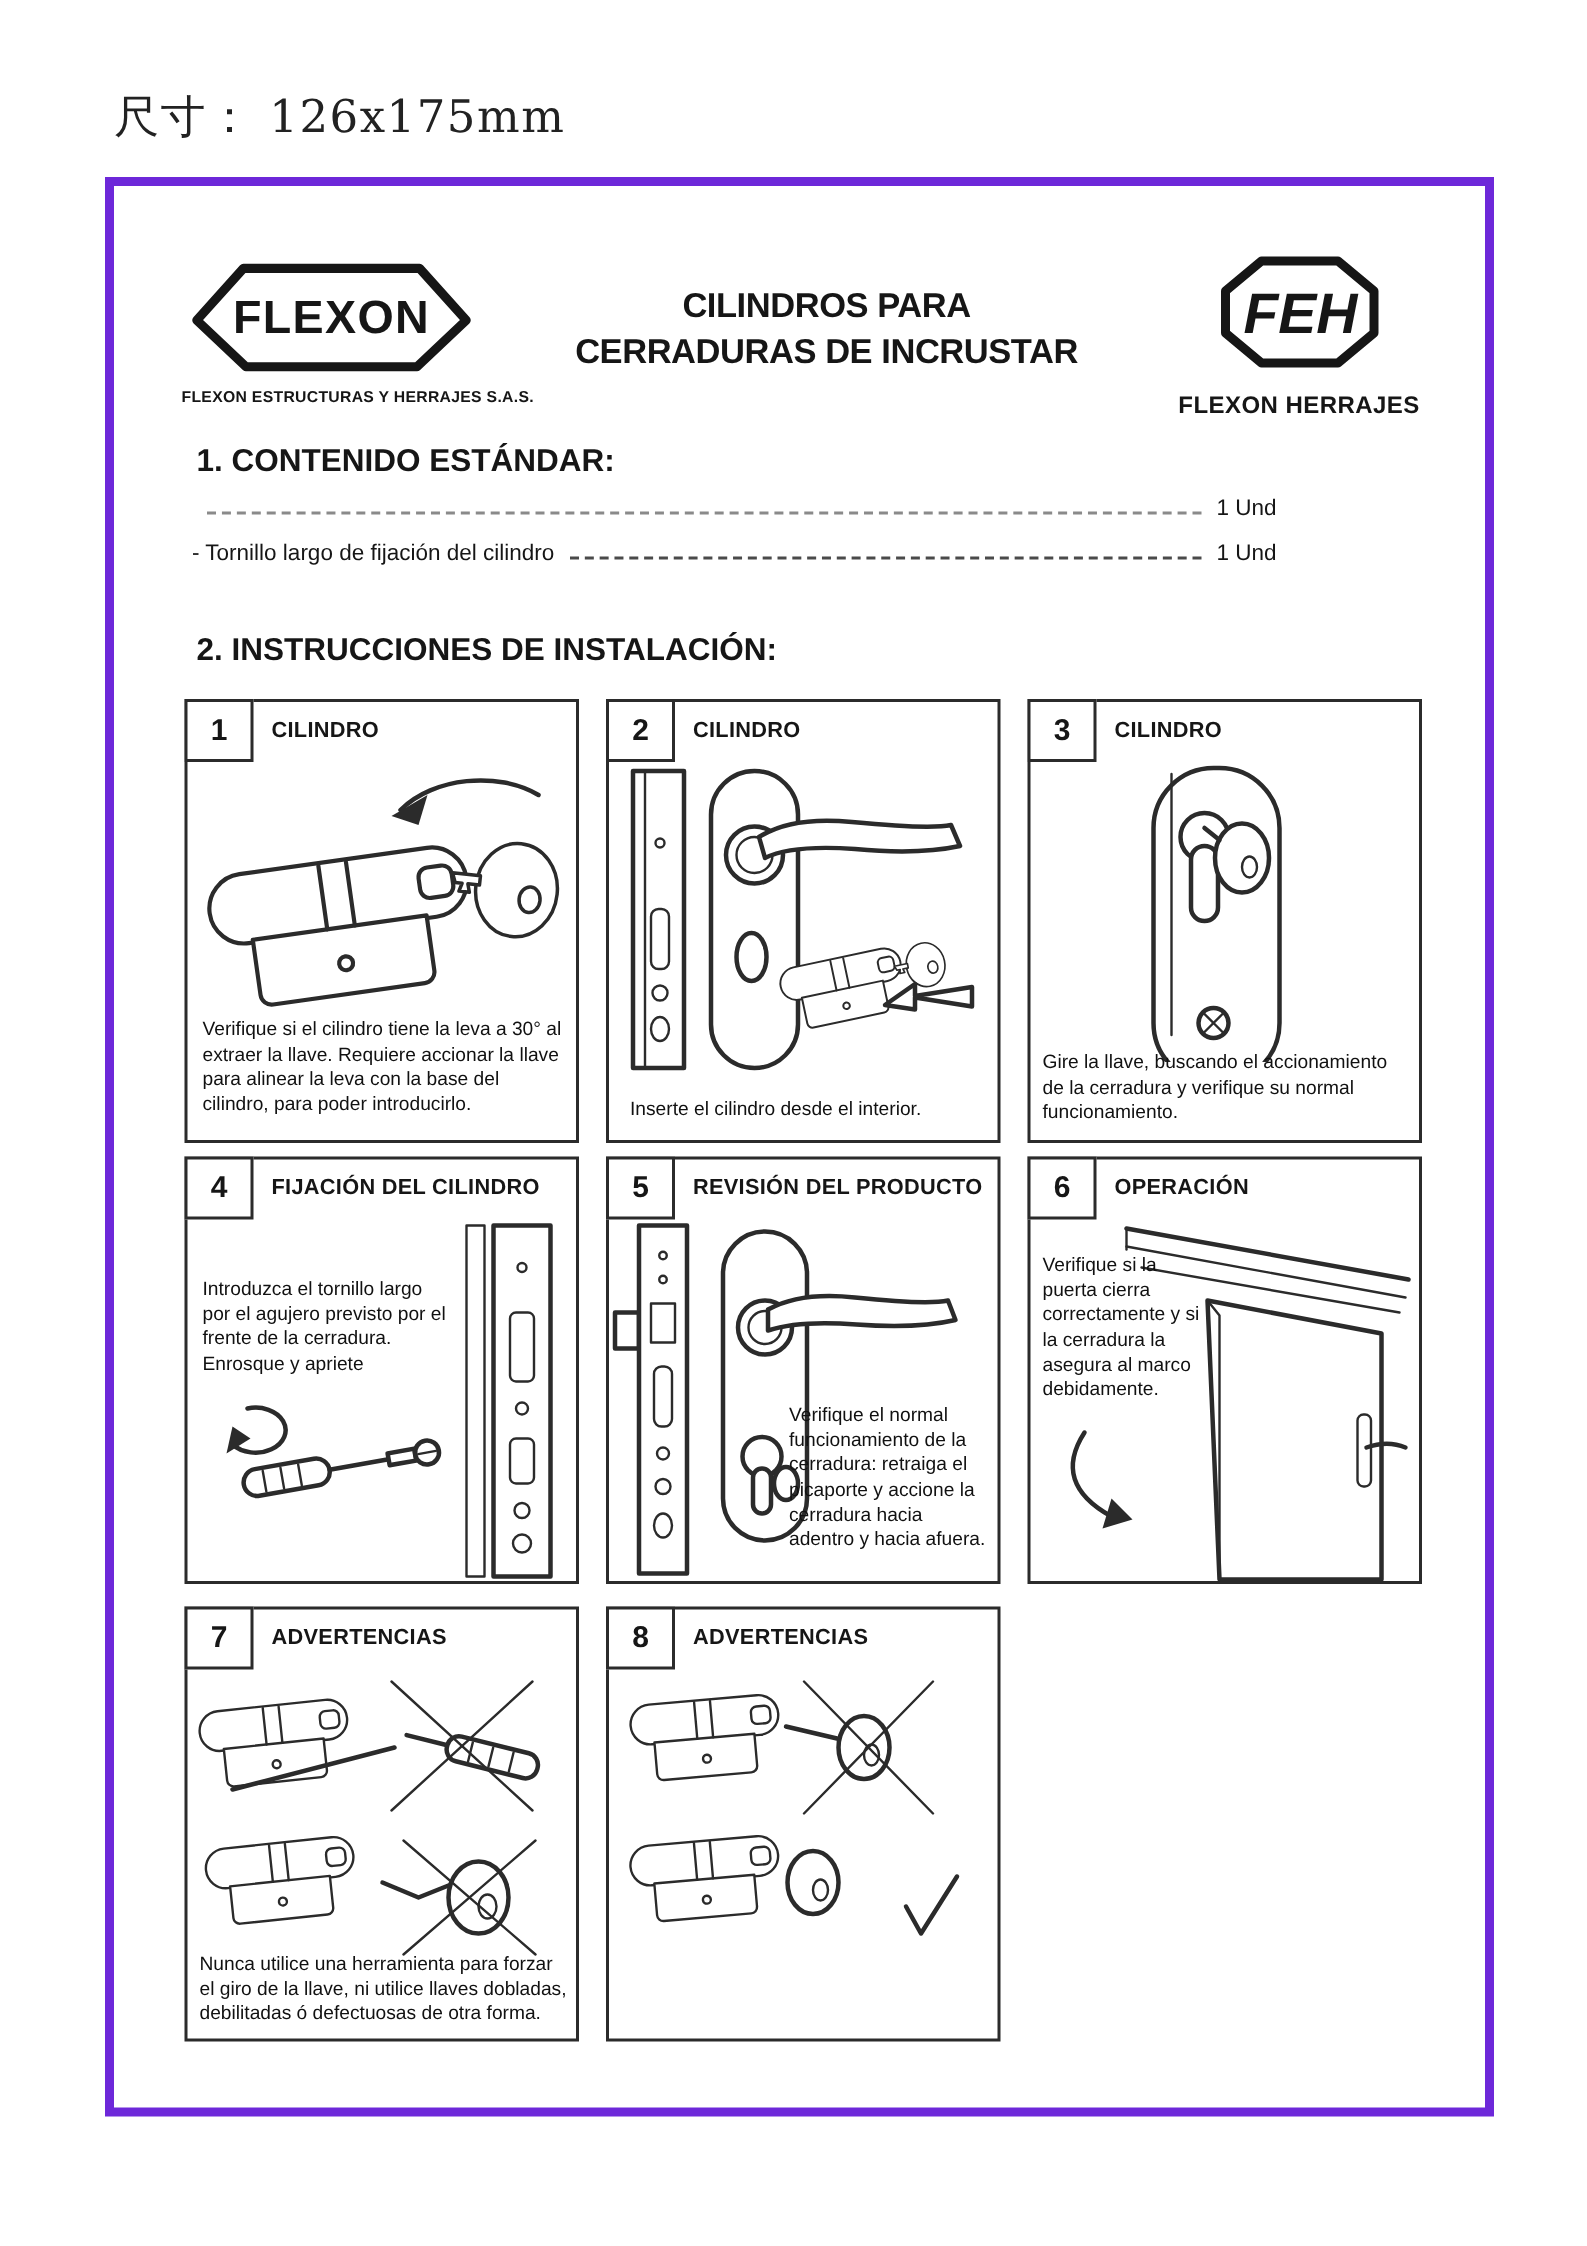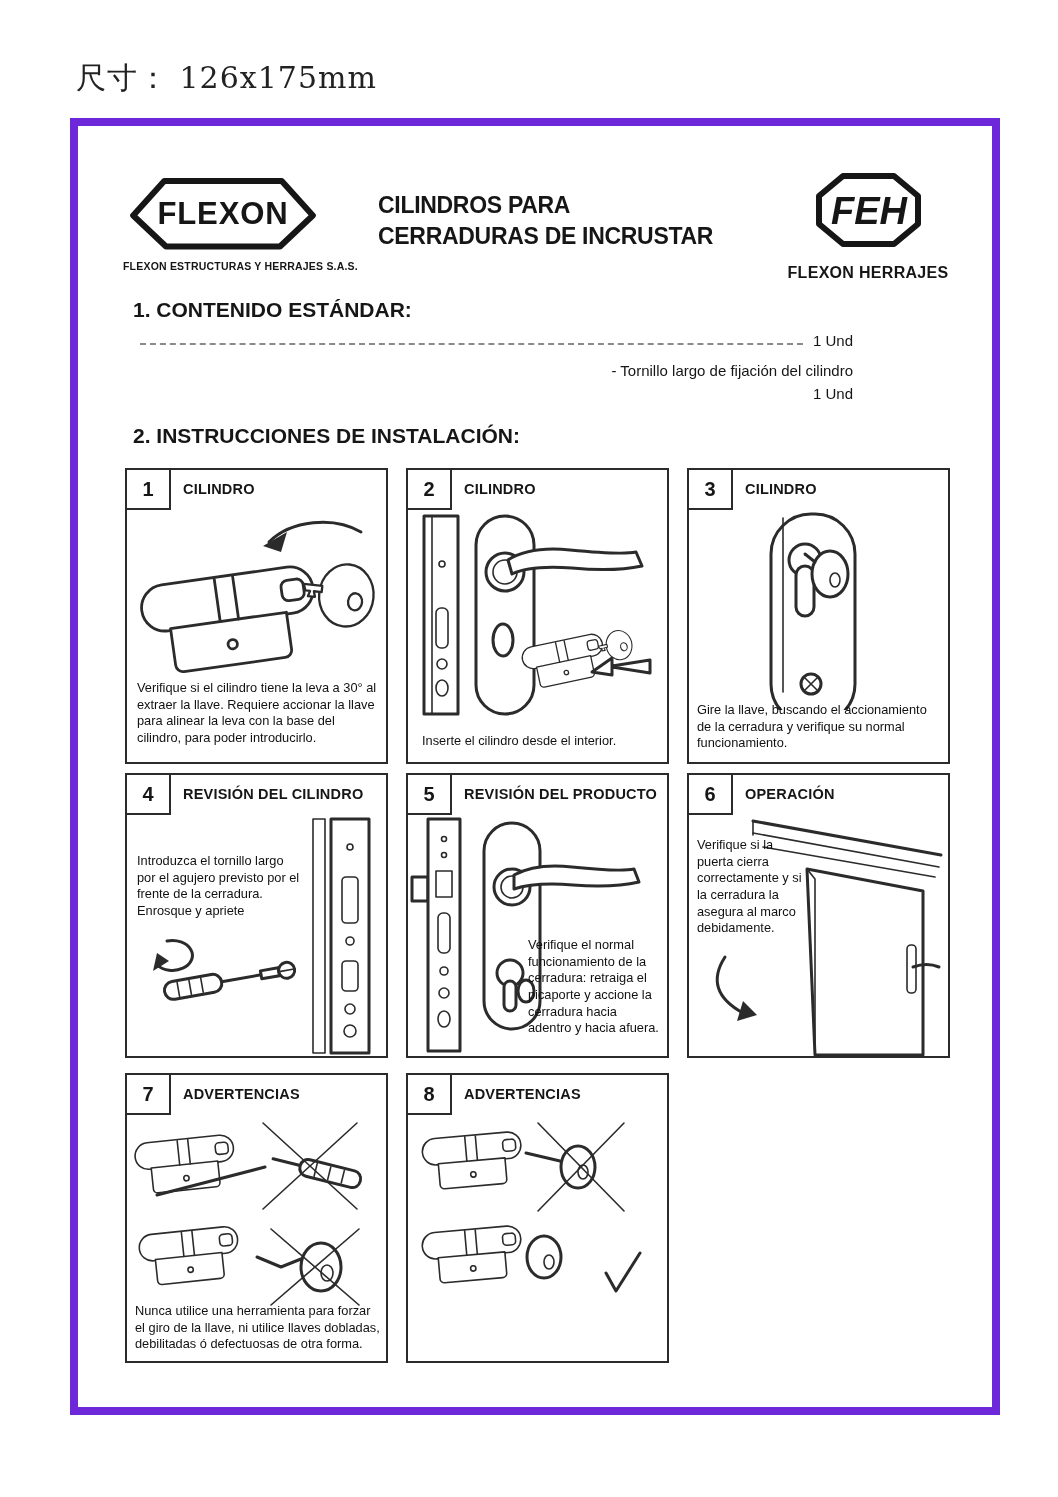--- a/index.html
+++ b/index.html
@@ -1,26 +1,26 @@
 <!DOCTYPE html>
 <html><head>
 <meta charset="utf-8">
 <style>
   html,body{margin:0;padding:0;background:#fff;}
   .page{position:relative;width:1038px;height:1497px;background:#fff;
         font-family:"Liberation Sans",sans-serif;color:#161616;overflow:hidden;padding-left:36px;}
   .size-note{position:absolute;left:76px;top:58px;font-family:"DejaVu Serif",serif;
              font-size:30px;color:#222;letter-spacing:1px;}
   .sheet{position:absolute;left:70px;top:118px;width:914px;height:1281px;
-         border:8px solid #6d28d9;background:#fff;}
+         border:6px solid #6d28d9;background:#fff;}
 
   
   .flexon-logo{position:absolute;left:45px;top:44px;width:200px;text-align:center;}
   .flexon-sub{font-size:10.5px;font-weight:bold;letter-spacing:.2px;margin-top:2px;white-space:nowrap;}
-  .doc-title{position:absolute;left:300px;top:64px;width:350px;
+  .doc-title{position:absolute;left:300px;top:64px;width:350px;text-align:center;
              font-weight:bold;font-size:23px;letter-spacing:-.3px;line-height:1.35;}
   .feh-logo{position:absolute;left:737px;top:46px;width:107px;}
   .feh-sub{position:absolute;left:665px;top:138px;width:250px;text-align:center;
            font-size:16px;font-weight:bold;letter-spacing:.3px;}
 
   
   .s1-head{position:absolute;left:55px;top:172px;font-size:21px;font-weight:bold;}
   .content-row{position:absolute;left:52px;width:723px;display:flex;align-items:flex-end;font-size:15px;}
   .content-row .lbl{white-space:nowrap;}
   .content-row .leader{flex:1;margin:0 10px 4px 10px;border-bottom:2px dashed #8a8a8a;height:1px;}
@@ -91,21 +91,21 @@
       </svg>
     </div>
     <div class="feh-sub">FLEXON HERRAJES</div>
 
     <div class="s1-head">1. CONTENIDO ESTÁNDAR:</div>
 
     <div class="content-row" style="top:206px;">
       <span class="leader"></span>
       <span class="qty">1 Und</span>
     </div>
-    <div class="content-row dark" style="top:236px;flex-direction:column;">
+    <div class="content-row dark" style="top:236px;">
       <span class="lbl">- Tornillo largo de fijación del cilindro</span>
       <span class="leader"></span>
       <span class="qty">1 Und</span>
     </div>
 
     <div class="s2-head">2. INSTRUCCIONES DE INSTALACIÓN:</div>
 
     <div class="panel" style="left:47px;top:342px;height:296px;">
       <div class="num-box">1</div>
       <div class="panel-title">CILINDRO</div>
@@ -157,21 +157,21 @@
         <line x1="124" y1="50" x2="114" y2="42" class="art"></line>
         <circle cx="120" cy="172" r="10" class="art"></circle>
         <line x1="113" y1="165" x2="127" y2="179" class="art thin"></line>
         <line x1="113" y1="179" x2="127" y2="165" class="art thin"></line>
       </svg>
       <div class="caption" style="left:8px;bottom:10px;right:4px;">Gire la llave, buscando el accionamiento de la cerradura y verifique su normal funcionamiento.</div>
     </div>
 
     <div class="panel" style="left:47px;top:647px;height:285px;">
       <div class="num-box">4</div>
-      <div class="panel-title">REVISIÓN DEL CILINDRO</div>
+      <div class="panel-title">FIJACIÓN DEL CILINDRO</div>
       <svg class="art-svg" style="top:40px;" width="255" height="243" viewBox="0 0 255 243">
         <rect x="184" y="4" width="12" height="234" class="art thin"></rect>
         <rect x="202" y="4" width="38" height="234" class="artf"></rect>
         <circle cx="221" cy="32" r="3" class="art thin"></circle>
         <rect x="213" y="62" width="16" height="46" rx="4" class="art thin"></rect>
         <circle cx="221" cy="126" r="4" class="art thin"></circle>
         <rect x="213" y="146" width="16" height="30" rx="4" class="art thin"></rect>
         <circle cx="221" cy="194" r="5" class="art thin"></circle>
         <circle cx="221" cy="216" r="6" class="art thin"></circle>
         <g transform="translate(34 168) rotate(-10)">

